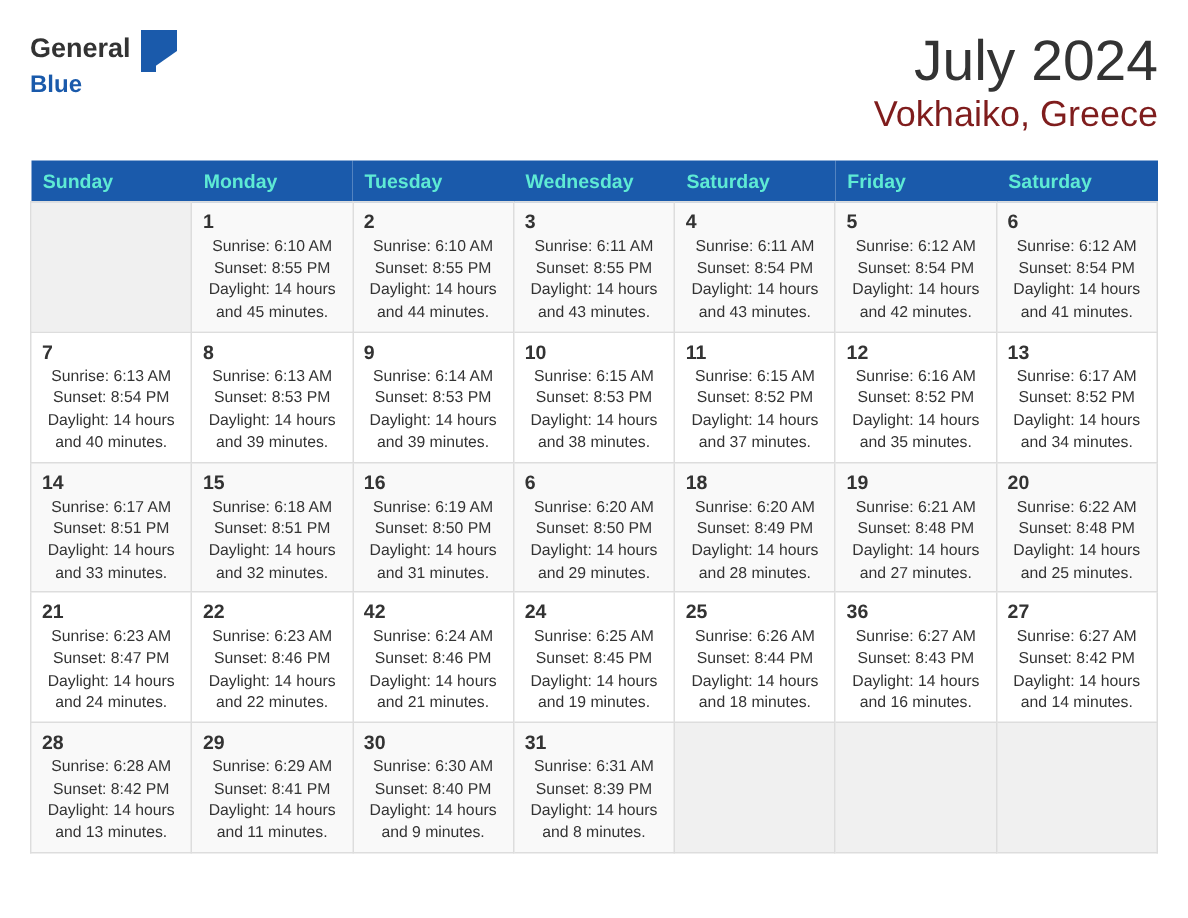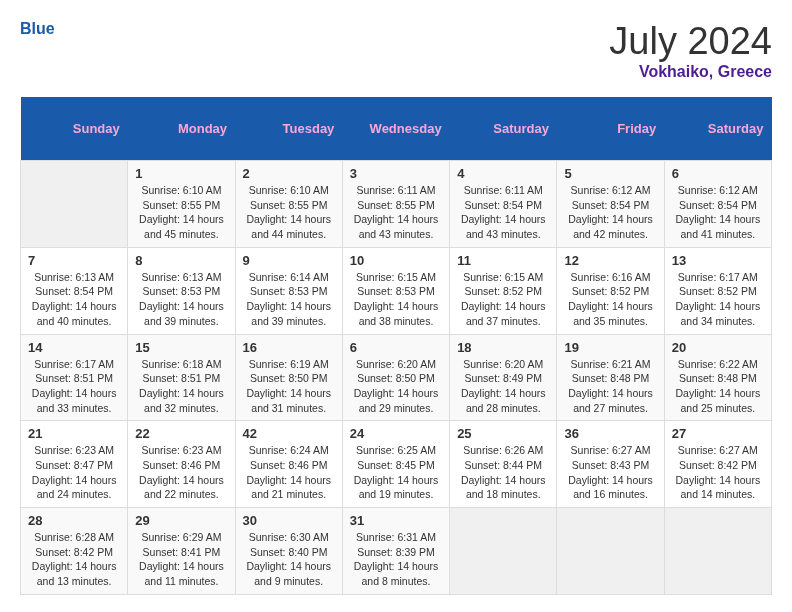--- a/index.html
+++ b/index.html
@@ -33,34 +33,34 @@
     }
     .title-block {
       text-align: right;
     }
     .title-block h1 {
       font-size: 38px;
       font-weight: normal;
       color: #333;
     }
     .title-block h2 {
-      font-size: 16px;
-      color: #4c1d95;
-      font-weight: bold;
+      font-size: 24px;
+      color: #7f1d1d;
+      font-weight: normal;
     }
     table {
       width: 100%;
       border-collapse: collapse;
       font-size: 11px;
     }
     thead tr th {
       background: #1a5aab;
-      color: #f9a8d4;
-      padding: 24px 8px;
-      text-align: right;
+      color: #5eead4;
+      padding: 6px 8px;
+      text-align: left;
       font-size: 13px;
       font-weight: bold;
     }
     tbody tr td {
       border: 1px solid #ddd;
       padding: 5px 7px;
       vertical-align: top;
       width: calc(100% / 7);
     }
     tbody tr:nth-child(odd) {
@@ -84,20 +84,27 @@
     .empty-cell {
       background: #f0f0f0 !important;
     }
   </style>
 </head>
 <body>
 
 <div class="header">
   <div class="logo">
     <div class="logo-text">
+      <span>
+        <span style="color:#333;font-weight:bold;font-size:18px;">General</span>
+        <svg class="logo-icon" viewBox="0 0 24 28" style="display:inline-block;vertical-align:middle;">
+          <polygon points="4,0 24,0 24,14 4,28" fill="#1a5aab"></polygon>
+          <polygon points="0,0 10,0 10,28 0,28" fill="#1a5aab"></polygon>
+        </svg>
+      </span>
       <span style="color:#1a5aab;font-weight:bold;font-size:16px;">Blue</span>
     </div>
   </div>
   <div class="title-block">
     <h1>July 2024</h1>
     <h2>Vokhaiko, Greece</h2>
   </div>
 </div>
 
 <table>

